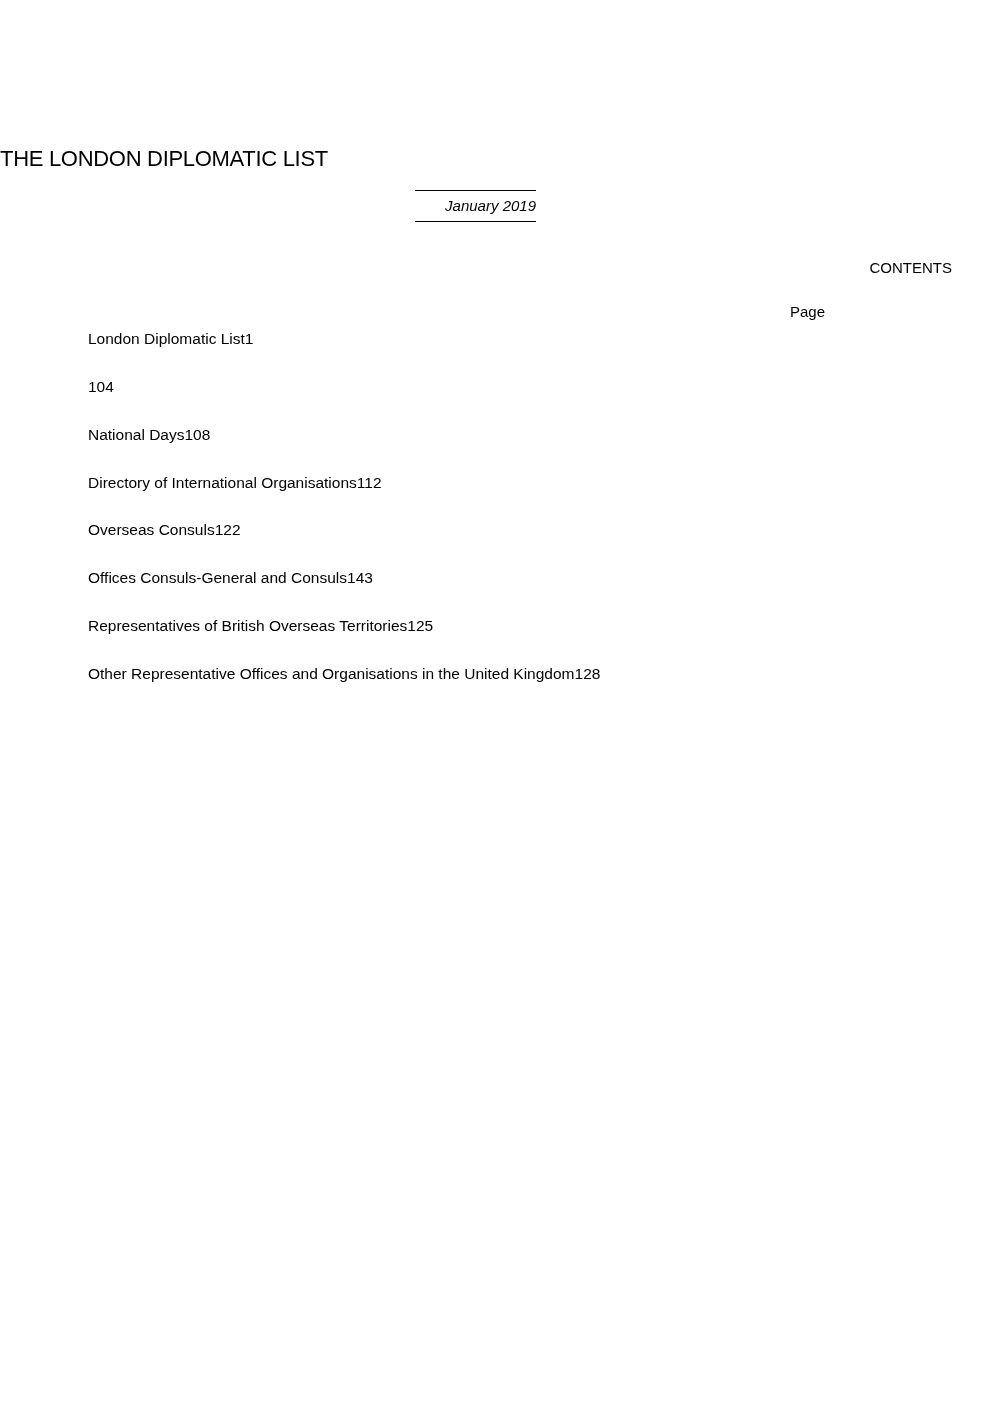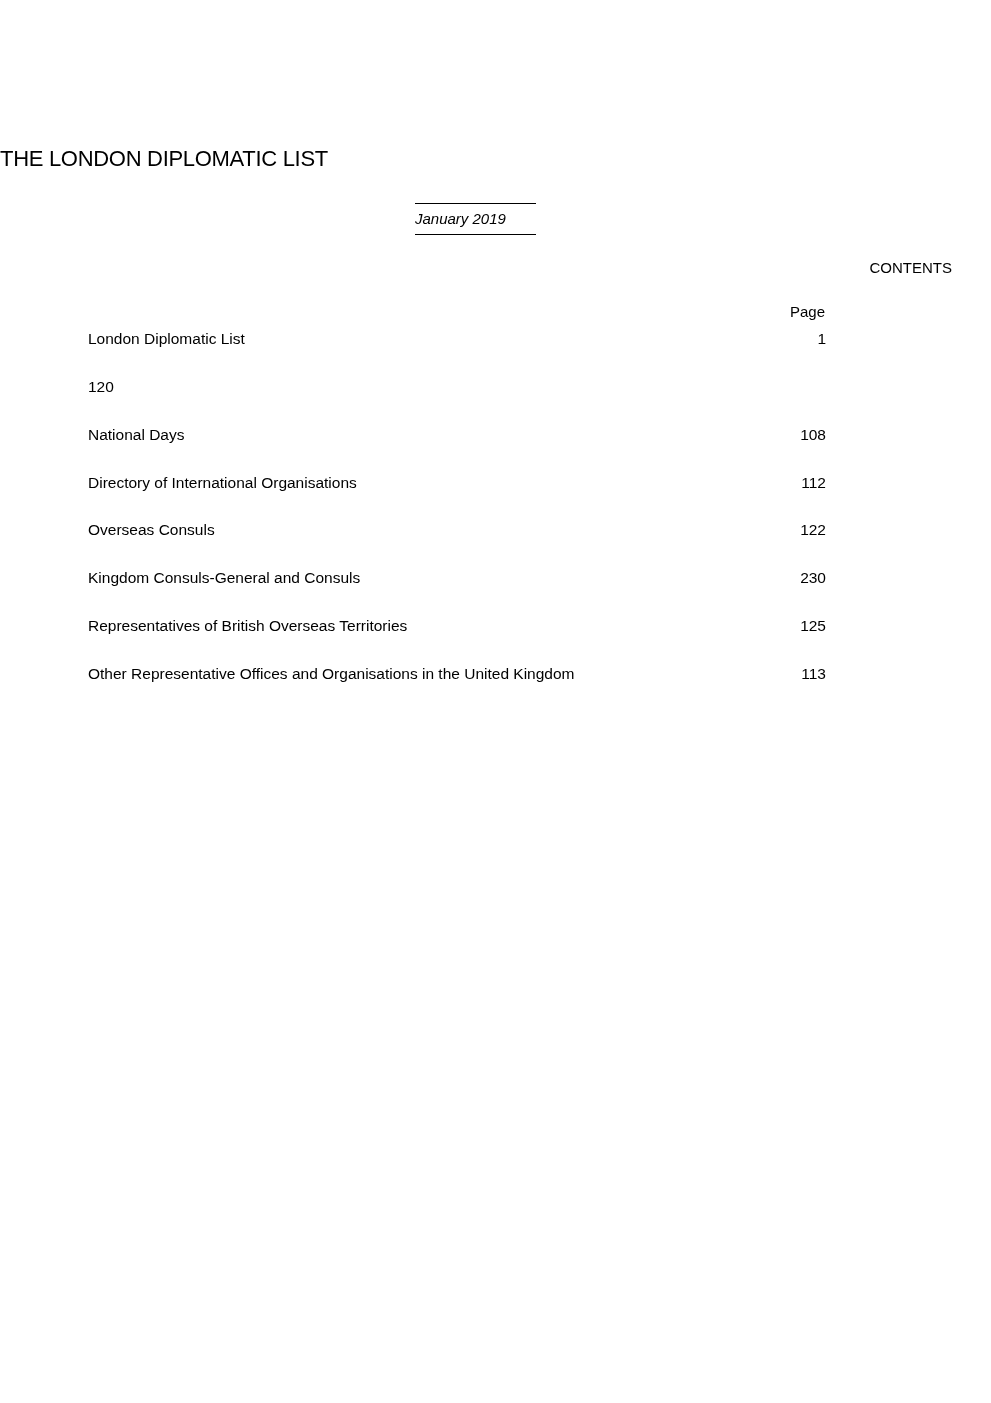--- a/index.html
+++ b/index.html
@@ -5,68 +5,68 @@
     html, body { margin: 0; padding: 0; background: #ffffff; }
     body {
       width: 991px; height: 1403px; position: relative; overflow: hidden;
       font-family: "Liberation Sans", "DejaVu Sans", sans-serif; color: #000;
     }
     .title {
       position: absolute; left: 0; width: 916px; top: 146px;
       text-align: left; font-size: 22px; letter-spacing: -0.3px;
     }
     .date-box {
-      position: absolute; left: 415px; width: 121px; top: 203px; height: 32px;
+      position: absolute; left: 415px; width: 121px; top: 190px; height: 32px;
       border-top: 1.5px solid #000; border-bottom: 1.5px solid #000;
-      box-sizing: border-box; text-align: left; font-style: italic;
+      box-sizing: border-box; text-align: right; font-style: italic;
       font-size: 15px; line-height: 30px;
     }
     .contents {
       position: absolute; left: 0; width: 952px; top: 259px;
       text-align: right; font-size: 15px;
     }
     .page-hdr {
       position: absolute; right: 166px; top: 283px; font-size: 15px; margin-top: 20px;
     }
     .toc-row {
       position: absolute; left: 88px; width: 738px; font-size: 15.5px;
-      display: flex; justify-content: space-between;
+      display: flex; 
     }
   </style>
 </head>
 <body>
 
 <div class="title">THE LONDON DIPLOMATIC LIST</div>
 <div class="date-box">January 2019</div>
 <div class="contents">CONTENTS</div>
 <div class="page-hdr">Page</div>
 
 <div class="toc-row" style="top:330px">
   <span>London Diplomatic List</span>
   <span>1</span>
 </div>
 <div class="toc-row" style="top:378px">
-  <span>120</span>
+  <span>104</span>
 </div>
 <div class="toc-row" style="top:426px">
   <span>National Days</span>
   <span>108</span>
 </div>
 <div class="toc-row" style="top:474px">
   <span>Directory of International Organisations</span>
   <span>112</span>
 </div>
 <div class="toc-row" style="top:521px">
   <span>Overseas Consuls</span>
   <span>122</span>
 </div>
 <div class="toc-row" style="top:569px">
-  <span>Kingdom Consuls-General and Consuls</span>
-  <span>230</span>
+  <span>Offices Consuls-General and Consuls</span>
+  <span>143</span>
 </div>
 <div class="toc-row" style="top:617px">
   <span>Representatives of British Overseas Territories</span>
   <span>125</span>
 </div>
 <div class="toc-row" style="top:665px">
   <span>Other Representative Offices and Organisations in the United Kingdom</span>
-  <span>113</span>
+  <span>128</span>
 </div>
 
 </body></html>

